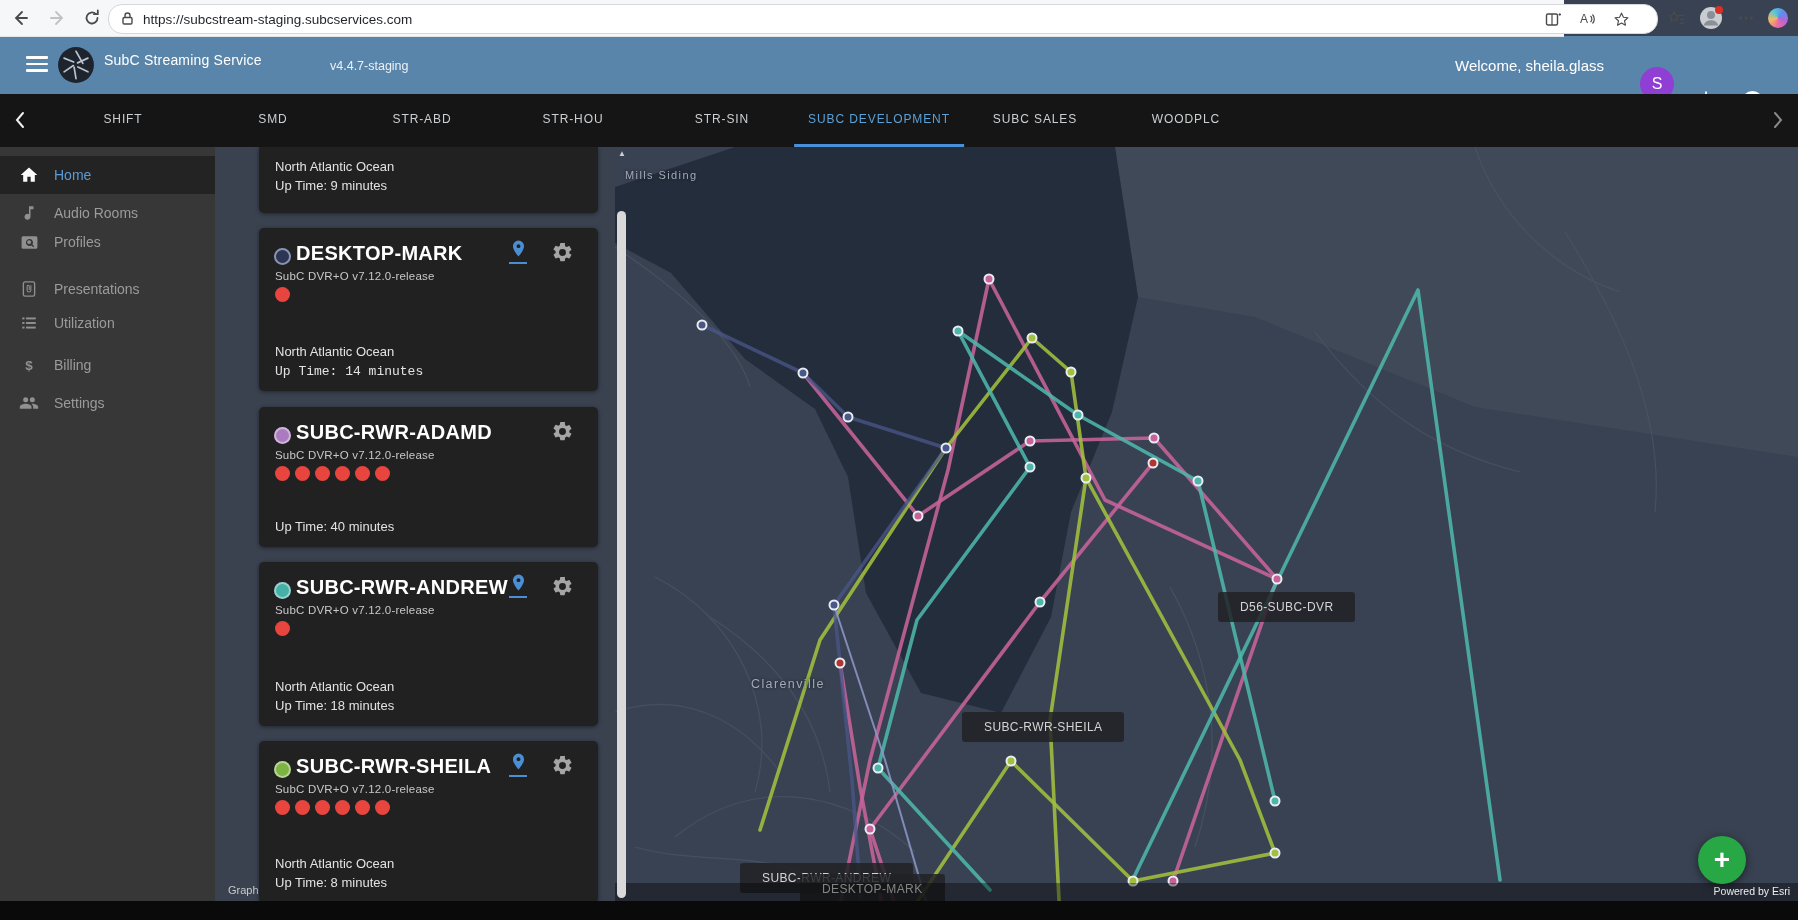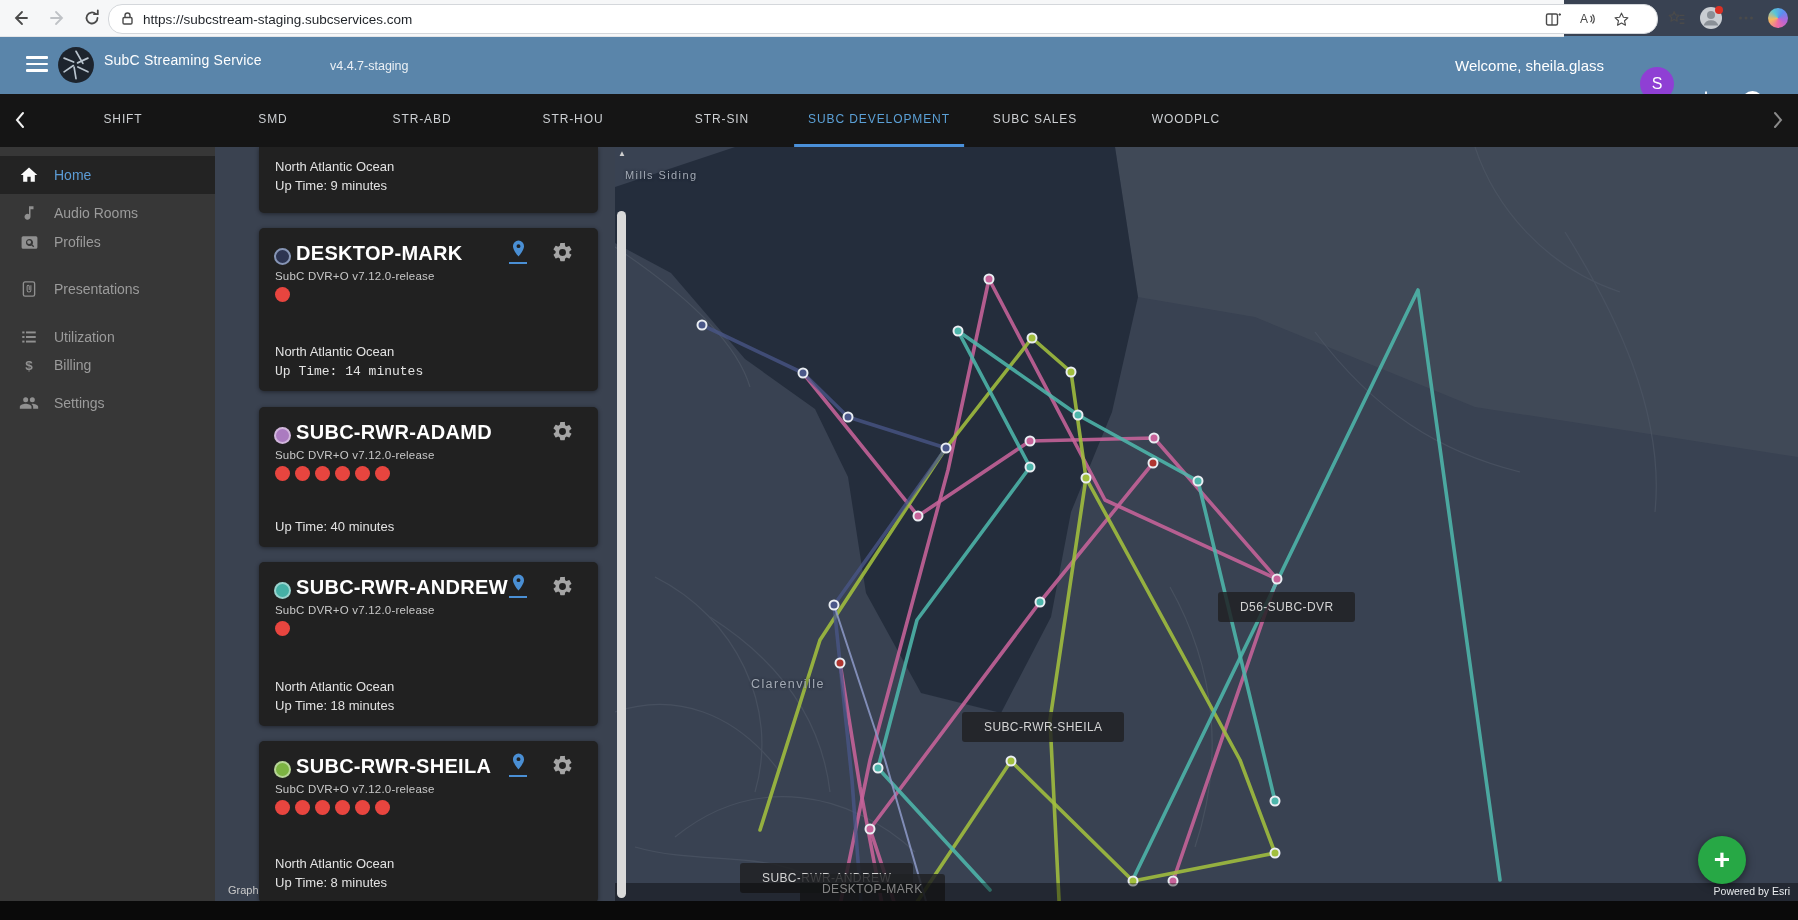--- a/index.html
+++ b/index.html
@@ -226,21 +226,21 @@
       </div>
       <div class="side-row" style="top: 123px;">
         <div class="side-icon">
           <svg width="18" height="18" viewBox="0 0 24 24" fill="none" stroke="currentColor">
             <rect x="4.5" y="2.5" width="15" height="19" rx="2.2" stroke-width="1.8"></rect>
             <path d="M14.5 7 v6.5 a2.5 2.5 0 0 1 -5 0 V8.5 a1.4 1.4 0 0 1 2.8 0 v4.8" stroke-width="1.4"></path>
           </svg>
         </div>
         <div class="side-label">Presentations</div>
       </div>
-      <div class="side-row" style="top: 171px;">
+      <div class="side-row" style="top: 157px;">
         <div class="side-icon">
           <svg width="18" height="18" viewBox="0 0 24 24" fill="currentColor">
             <rect x="3" y="4.6" width="3" height="2.6"></rect>
             <rect x="8" y="4.6" width="13" height="2.6"></rect>
             <rect x="3" y="10.7" width="3" height="2.6"></rect>
             <rect x="8" y="10.7" width="13" height="2.6"></rect>
             <rect x="3" y="16.8" width="3" height="2.6"></rect>
             <rect x="8" y="16.8" width="13" height="2.6"></rect>
           </svg>
         </div>

